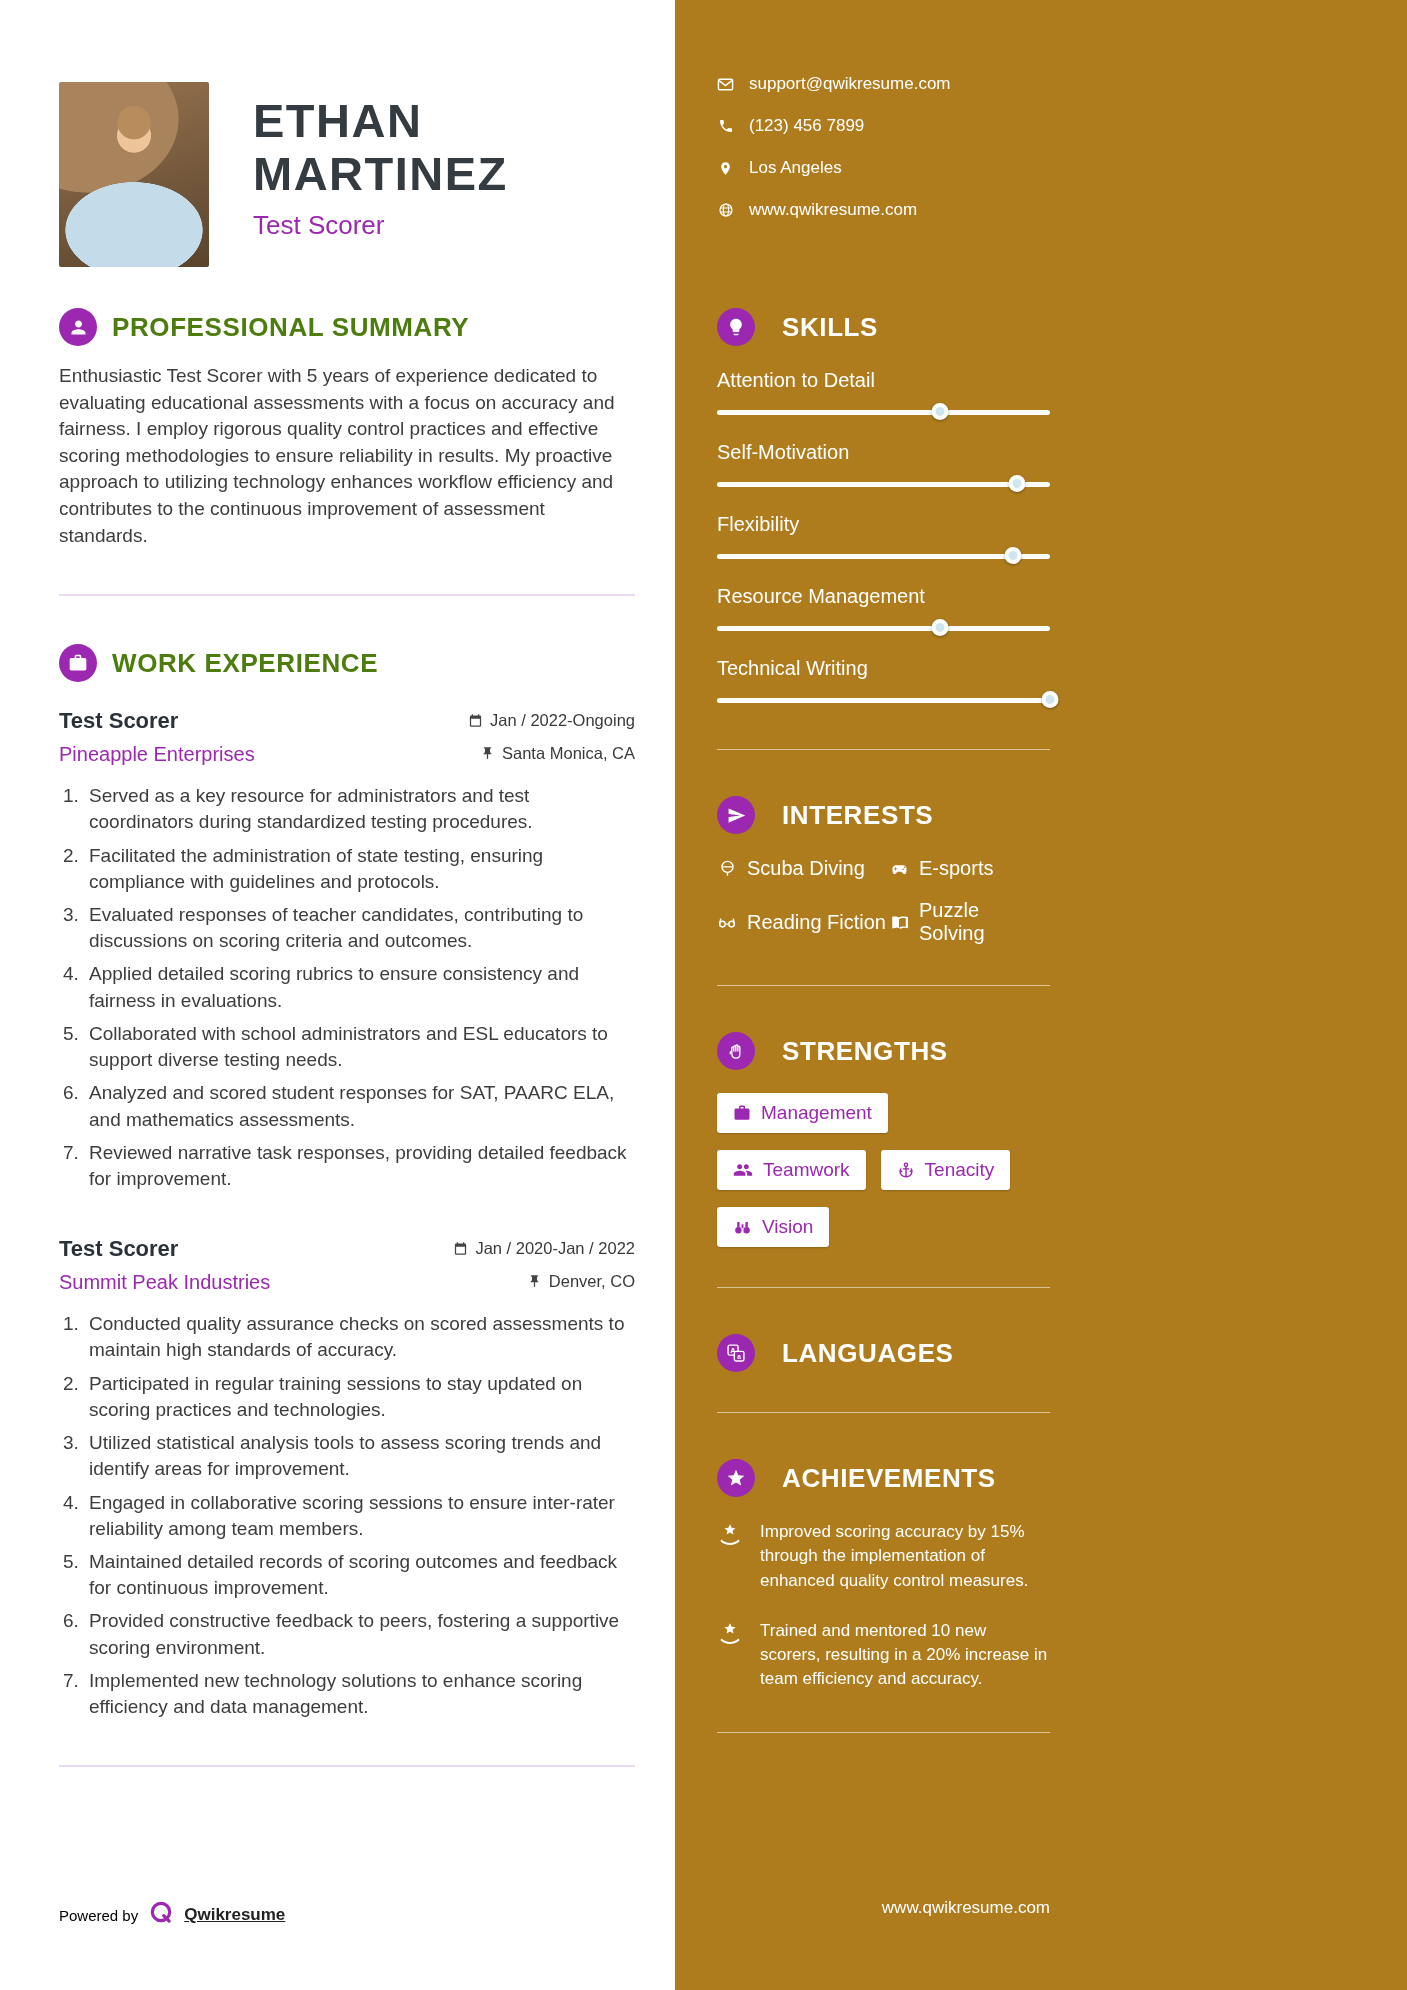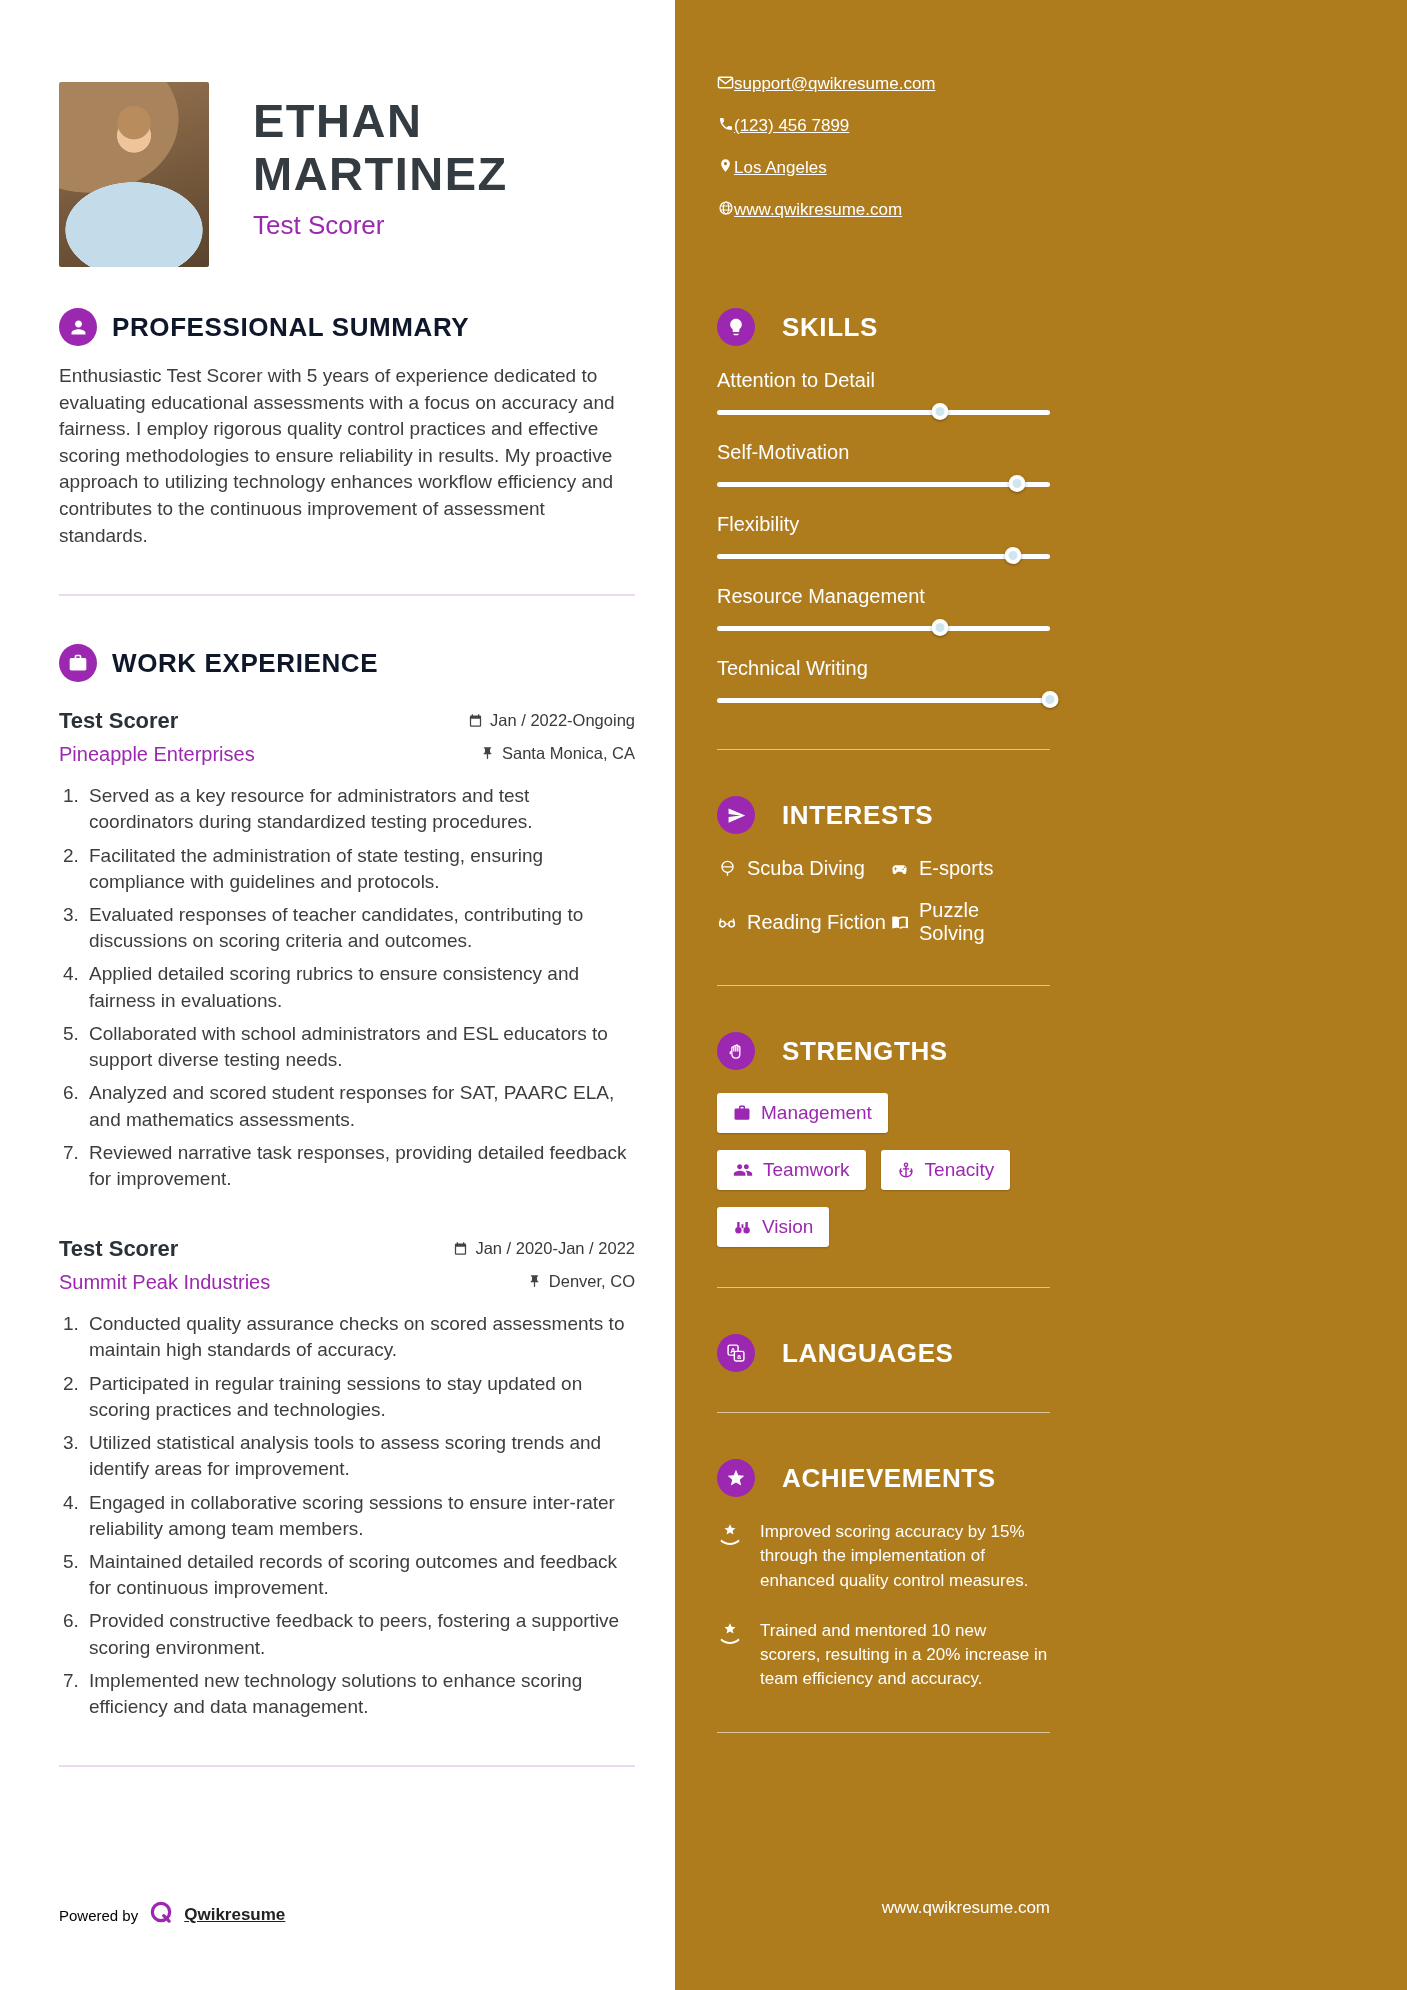--- a/index.html
+++ b/index.html
@@ -28,21 +28,21 @@
   .id-text { margin-left:44px; padding-top:12px; }
   .name { font-size:47px; font-weight:700; color:#343b41; letter-spacing:1.5px; line-height:1.13; }
   .name span { display:block; }
   .job-title-top { margin-top:10px; font-size:26px; color:#9C27B0; font-weight:500; }
 
   .sec-head { display:flex; align-items:center; gap:15px; }
   .sec-icon {
     width:38px; height:38px; border-radius:50%; background:#9C27B0; flex:none;
     display:flex; align-items:center; justify-content:center;
   }
-  .sec-head h2 { font-size:26px; font-weight:700; color:#0f172a; letter-spacing:.6px; }
+  .sec-head h2 { font-size:26px; font-weight:700; color:#4d7c0f; letter-spacing:.6px; }
 
   .summary-sec { margin-top:41px; }
   .summary-text { margin-top:17px; font-size:19px; line-height:1.4; color:#3d3d3d; }
 
   .left-divider { border:none; border-top:2px solid #eadaf1; margin:45px 0 48px 0; }
 
   .job { margin-top:26px; }
   .job:first-of-type { margin-top:26px; }
   .job-row { display:flex; justify-content:space-between; align-items:baseline; }
   .job-row + .job-row { margin-top:9px; }
@@ -62,21 +62,21 @@
   }
   .powered-by { font-size:15px; color:#000000; }
   .brand-link { font-size:17px; color:#222; font-weight:700; text-decoration:underline; cursor:pointer; }
 
   
   .sidebar {
     position:absolute; right:0; top:0; width:732px; height:1990px;
     background:#AF7C1D; color:#fff; padding:74px 0 0 42px;
   }
   .side-inner { width:333px; }
-  .contact li { display:flex; align-items:flex-start; gap:0; margin-bottom:22px; list-style:none;text-decoration:underline; }
+  .contact li { display:flex; align-items:center; gap:15px; margin-bottom:22px; list-style:none; }
   .contact .c-text { font-size:17px; color:#fff; }
   .contact .c-icon { width:17px; display:flex; justify-content:center; flex:none; }
 
   .side-head { display:flex; align-items:center; gap:27px; margin-bottom:23px; }
   .side-head h2 { font-size:26px; font-weight:700; color:#fff; letter-spacing:.6px; }
 
   .skills-sec { margin-top:88px; }
   .skill { margin-bottom:20px; }
   .skill-label { font-size:20px; margin-bottom:11px; }
   .slider { position:relative; height:18px; }

